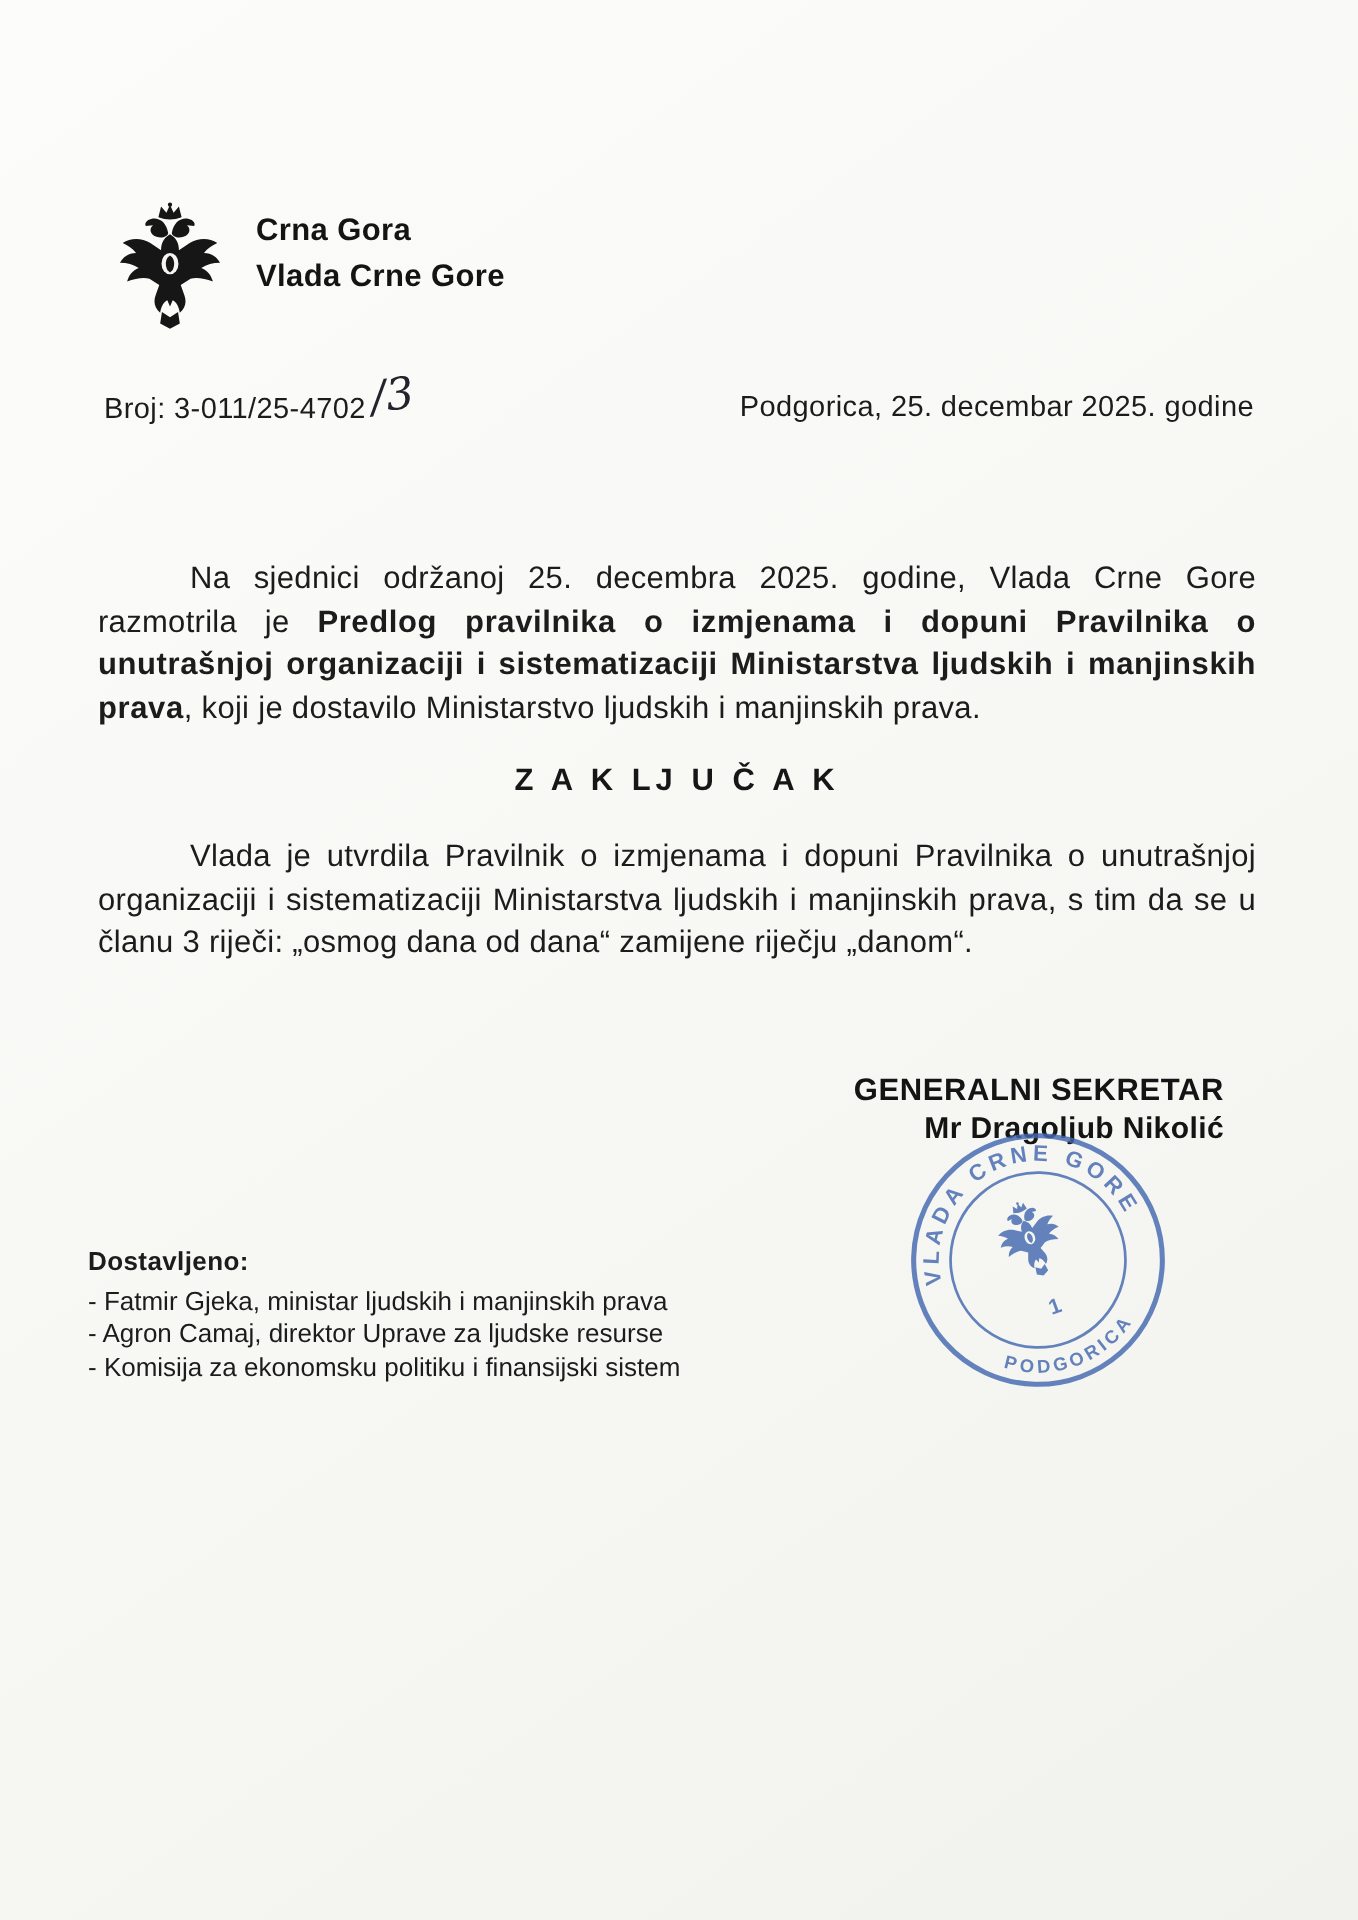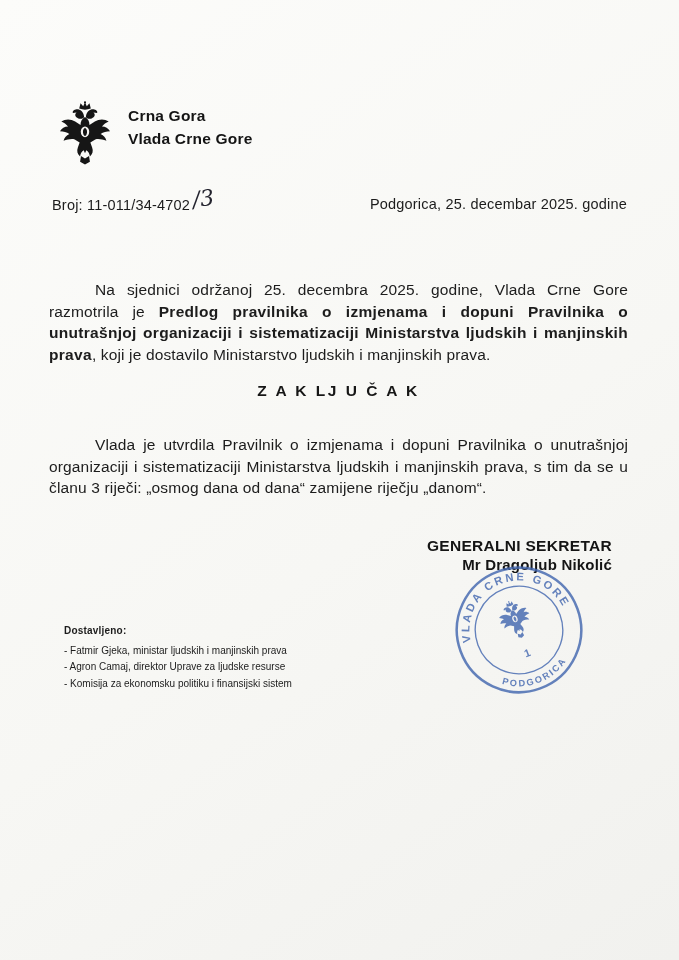--- a/index.html
+++ b/index.html
@@ -47,39 +47,39 @@
   .body-text {
     position:absolute; top:279px; left:49px; right:51px;
     font-size:15.5px; line-height:21.6px; letter-spacing:0.15px;
     text-align:justify; color:#1c1c1c;
   }
   .body-text p { text-indent:46px; }
   .bold-inline { font-weight:bold; letter-spacing:0.3px; }
   .conclusion {
     text-align:center; font-weight:bold; font-size:15.5px;
     letter-spacing:2.5px; text-indent:0 !important;
-    margin-top:15px; margin-bottom:32px; color:#161616;
+    margin-top:15px; margin-bottom:16px; color:#161616;
   }
   
   .signature {
     position:absolute; top:536px; right:67px;
     text-align:right; color:#141414;
   }
   .signature .sig-title { font-weight:bold; font-size:15.5px; line-height:19px; letter-spacing:0.3px; }
   .signature .sig-name  { font-weight:bold; font-size:15px;   line-height:19px; letter-spacing:0.2px; }
   
   .stamp-wrap {
     position:absolute; left:451px; top:562px;
     width:136px; height:136px;
   }
   .stamp-wrap svg { width:100%; height:100%; }
   
   .distribution {
-    position:absolute; left:64px; top:623px; right:260px;
-    font-size:10px; line-height:16.5px; color:#1c1c1c;
+    position:absolute; left:44px; top:623px; right:260px;
+    font-size:13px; line-height:16.5px; color:#1c1c1c;
   }
   .distribution .dist-label { font-weight:bold; margin-bottom:3px; letter-spacing:0.2px; }
   .hidden-defs { position:absolute; width:0; height:0; overflow:hidden; }
 </style>
 </head>
 <body>
 
 <svg class="hidden-defs" aria-hidden="true">
   <symbol id="eagle-sym" viewBox="0 0 120 150">
     <g fill="currentColor">
@@ -102,21 +102,21 @@
       <use href="#eagle-sym"></use>
     </svg>
     <div class="org-lines">
       <div>Crna Gora</div>
       <div>Vlada Crne Gore</div>
     </div>
   </div>
 
   <div class="meta-row">
     <div class="doc-number">
-      <span>Broj: 11-011/34-4702</span><span class="handwritten">/3</span>
+      <span>Broj: 3-011/25-4702</span><span class="handwritten">/3</span>
     </div>
     <div class="place-date">Podgorica, 25. decembar 2025. godine</div>
   </div>
 
   <div class="body-text">
     <p><span>Na sjednici održanoj 25. decembra 2025. godine, Vlada Crne Gore razmotrila je </span><span class="bold-inline">Predlog pravilnika o izmjenama i dopuni Pravilnika o unutrašnjoj organizaciji i sistematizaciji Ministarstva ljudskih i manjinskih prava</span><span>, koji je dostavilo Ministarstvo ljudskih i manjinskih prava.</span></p>
     <p class="conclusion">Z A K LJ U Č A K</p>
     <p>Vlada je utvrdila Pravilnik o izmjenama i dopuni Pravilnika o unutrašnjoj organizaciji i sistematizaciji Ministarstva ljudskih i manjinskih prava, s tim da se u članu 3 riječi: „osmog dana od dana“ zamijene riječju „danom“.</p>
   </div>
 

